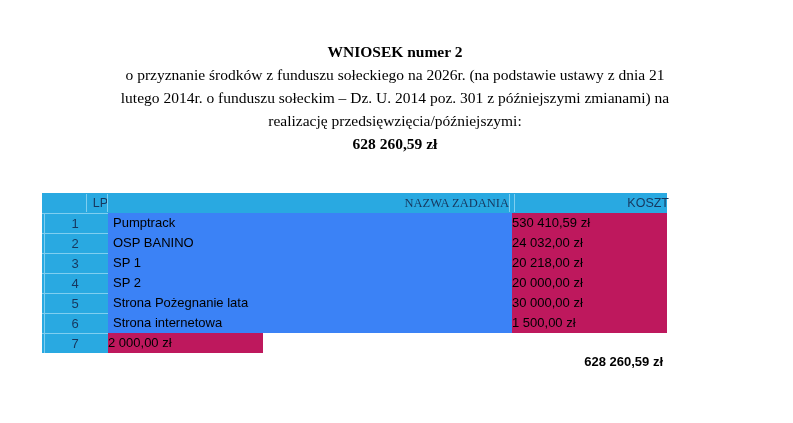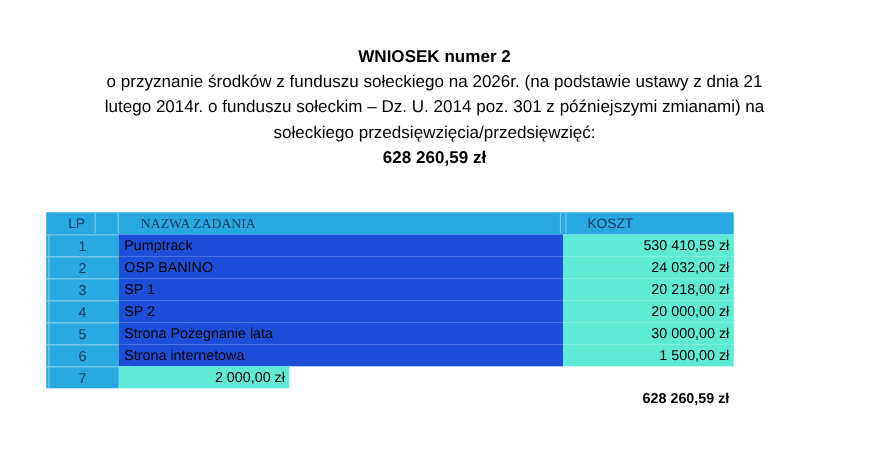--- a/index.html
+++ b/index.html
@@ -18,20 +18,21 @@
   }
 
   
   .textblock {
     position: absolute;
     left: 45px;
     top: 40px;
     width: 700px;
     font-size: 15.5px;
     line-height: 23px;
+    font-family: Liberation Serif, serif;
   }
   .doc-title {
     font-weight: bold;
     text-align: center;
   }
   .doc-line {
     text-align: center;
     white-space: nowrap;
   }
   .doc-sum {
@@ -52,26 +53,25 @@
     height: 20px;
     background: #29A9E1;
     color: #17375E;
     font-size: 12.5px;
   }
   .t-header .h-label {
     position: absolute;
     top: 0;
     height: 20px;
     line-height: 20px;
-    text-align: left;
-    padding-left: 20px;
+    text-align: right;
   }
   .h-lp    { left: 0;    width: 66px;  }
   .h-name  { left: 66px; width: 401px; font-family: Liberation Serif, serif; }
-  .h-cost  { left: 472px;width: 140px; }
+  .h-cost  { left: 487px;width: 140px; }
   .h-sep {
     position: absolute;
     top: 1px;
     bottom: 1px;
     width: 1px;
     background: #7FCEF0;
   }
   .sep-a { left: 44px; }
   .sep-b { left: 65px; }
   .sep-c { left: 467px; }
@@ -87,30 +87,30 @@
     box-sizing: border-box;
     background: #29A9E1;
     color: #17375E;
     text-align: center;
     border-top: 1px solid #7FCEF0;
   }
   .name-cell {
     width: 404px;
     box-sizing: border-box;
     padding-left: 5px;
-    background: #1d4ed8;
+    background: #3b82f6;
     text-align: left;
     white-space: nowrap;
   }
   .cost-cell {
     width: 155px;
     box-sizing: border-box;
     padding-right: 4px;
-    background: #5eead4;
-    text-align: right;
+    background: #be185d;
+    text-align: left;
     white-space: nowrap;
   }
   .lp-inner-line {
     position: absolute;
     left: 2px;
     top: 0;
     width: 1px;
     height: 160px;
     background: #7FCEF0;
     pointer-events: none;
@@ -126,21 +126,21 @@
 </style>
 </head>
 <body>
 
 <div class="page">
 
   <div class="textblock">
     <div class="doc-title">WNIOSEK numer 2</div>
     <div class="doc-line">o przyznanie środków z funduszu sołeckiego na 2026r. (na podstawie ustawy z dnia 21</div>
     <div class="doc-line">lutego 2014r. o funduszu sołeckim – Dz. U. 2014 poz. 301 z późniejszymi zmianami) na</div>
-    <div class="doc-line">sołeckiego przedsięwzięcia/przedsięwzięć:</div>
+    <div class="doc-line">realizację przedsięwzięcia/późniejszymi:</div>
     <div class="doc-sum">628 260,59 zł</div>
   </div>
 
   <div class="fund-table">
     <div class="lp-inner-line"></div>
 
     <div class="t-header">
       <span class="h-label h-lp">LP</span>
       <span class="h-label h-name">NAZWA ZADANIA</span>
       <span class="h-label h-cost">KOSZT</span>

